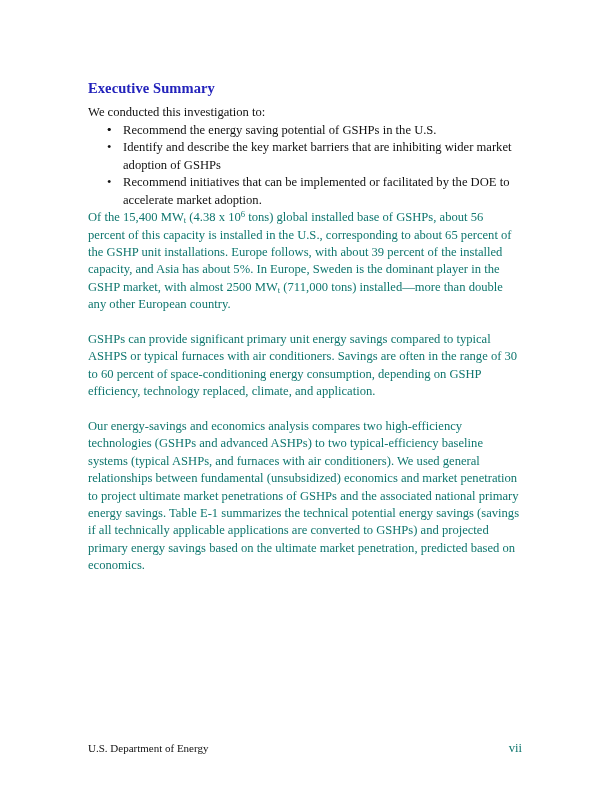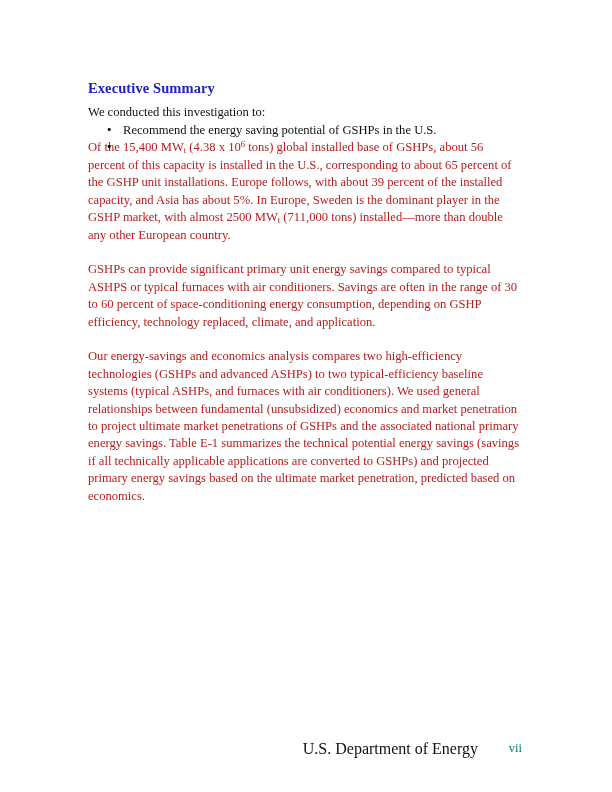--- a/index.html
+++ b/index.html
@@ -45,21 +45,21 @@
     letter-spacing: 0.1px;
     line-height: 1.15;
   }
 
   p.body-text {
     font-size: 12.6px;
     line-height: 17.4px;
     margin: 0;
     padding: 0;
     text-align: left;
-    color: #b91c1c;
+    color: #0f766e;
   }
 
   p.body-text + p.body-text {
     margin-top: 17.4px;
   }
 
   .lead-line {
     font-size: 12.6px;
     line-height: 17.4px;
     margin: 0 0 1px 0;
@@ -110,22 +110,22 @@
     left: 88px;
     top: 740px;
     width: 434px;
     height: 18px;
   }
   .footer-center {
     position: absolute;
     left: 0;
     top: 0;
     width: 390px;
-    text-align: right;
-    font-size: 16px;
+    text-align: left;
+    font-size: 11px;
     line-height: 17.4px;
     color: #111111;
   }
   .footer-right {
     position: absolute;
     right: 0;
     top: 0;
     text-align: right;
     font-size: 12.6px;
     line-height: 17.4px;
@@ -146,23 +146,25 @@
     <ul class="bullet-list">
       <li>
         <span class="bullet-glyph">•</span>
       </li>
       <li>
         <span class="bullet-glyph">•</span>
         <span>Recommend the energy saving potential of GSHPs in the U.S.</span>
       </li>
       <li>
         <span class="bullet-glyph">•</span>
+        <span>Identify and describe the key market barriers that are inhibiting wider market adoption of GSHPs</span>
       </li>
       <li>
         <span class="bullet-glyph">•</span>
+        <span>Recommend initiatives that can be implemented or facilitated by the DOE to accelerate market adoption.</span>
       </li>
     </ul>
 
     <p class="body-text para-block"><span>Of the 15,400 MW</span><sub>t</sub><span> (4.38 x 10</span><sup>6</sup><span> tons) global installed base of GSHPs, about 56 percent of this capacity is installed in the U.S., corresponding to about 65 percent of the GSHP unit installations.  Europe follows, with about 39 percent of the installed capacity, and Asia has about 5%.  In Europe, Sweden is the dominant player in the GSHP market, with almost 2500 MW</span><sub>t</sub><span> (711,000 tons) installed—more than double any other European country.</span></p>
 
 
     <p class="body-text">GSHPs can provide significant primary unit energy savings compared to typical ASHPS or typical furnaces with air conditioners.  Savings are often in the range of 30 to 60 percent of space-conditioning energy consumption, depending on GSHP efficiency, technology replaced, climate, and application.</p>
 
     <p class="body-text">Our energy-savings and economics analysis compares two high-efficiency technologies (GSHPs and advanced ASHPs) to two typical-efficiency baseline systems (typical ASHPs, and furnaces with air conditioners).  We used general relationships between fundamental (unsubsidized) economics and market penetration to project ultimate market penetrations of GSHPs and the associated national primary energy savings.  Table E-1 summarizes the technical potential energy savings (savings if all technically applicable applications are converted to GSHPs) and projected primary energy savings based on the ultimate market penetration, predicted based on economics.</p>
 

